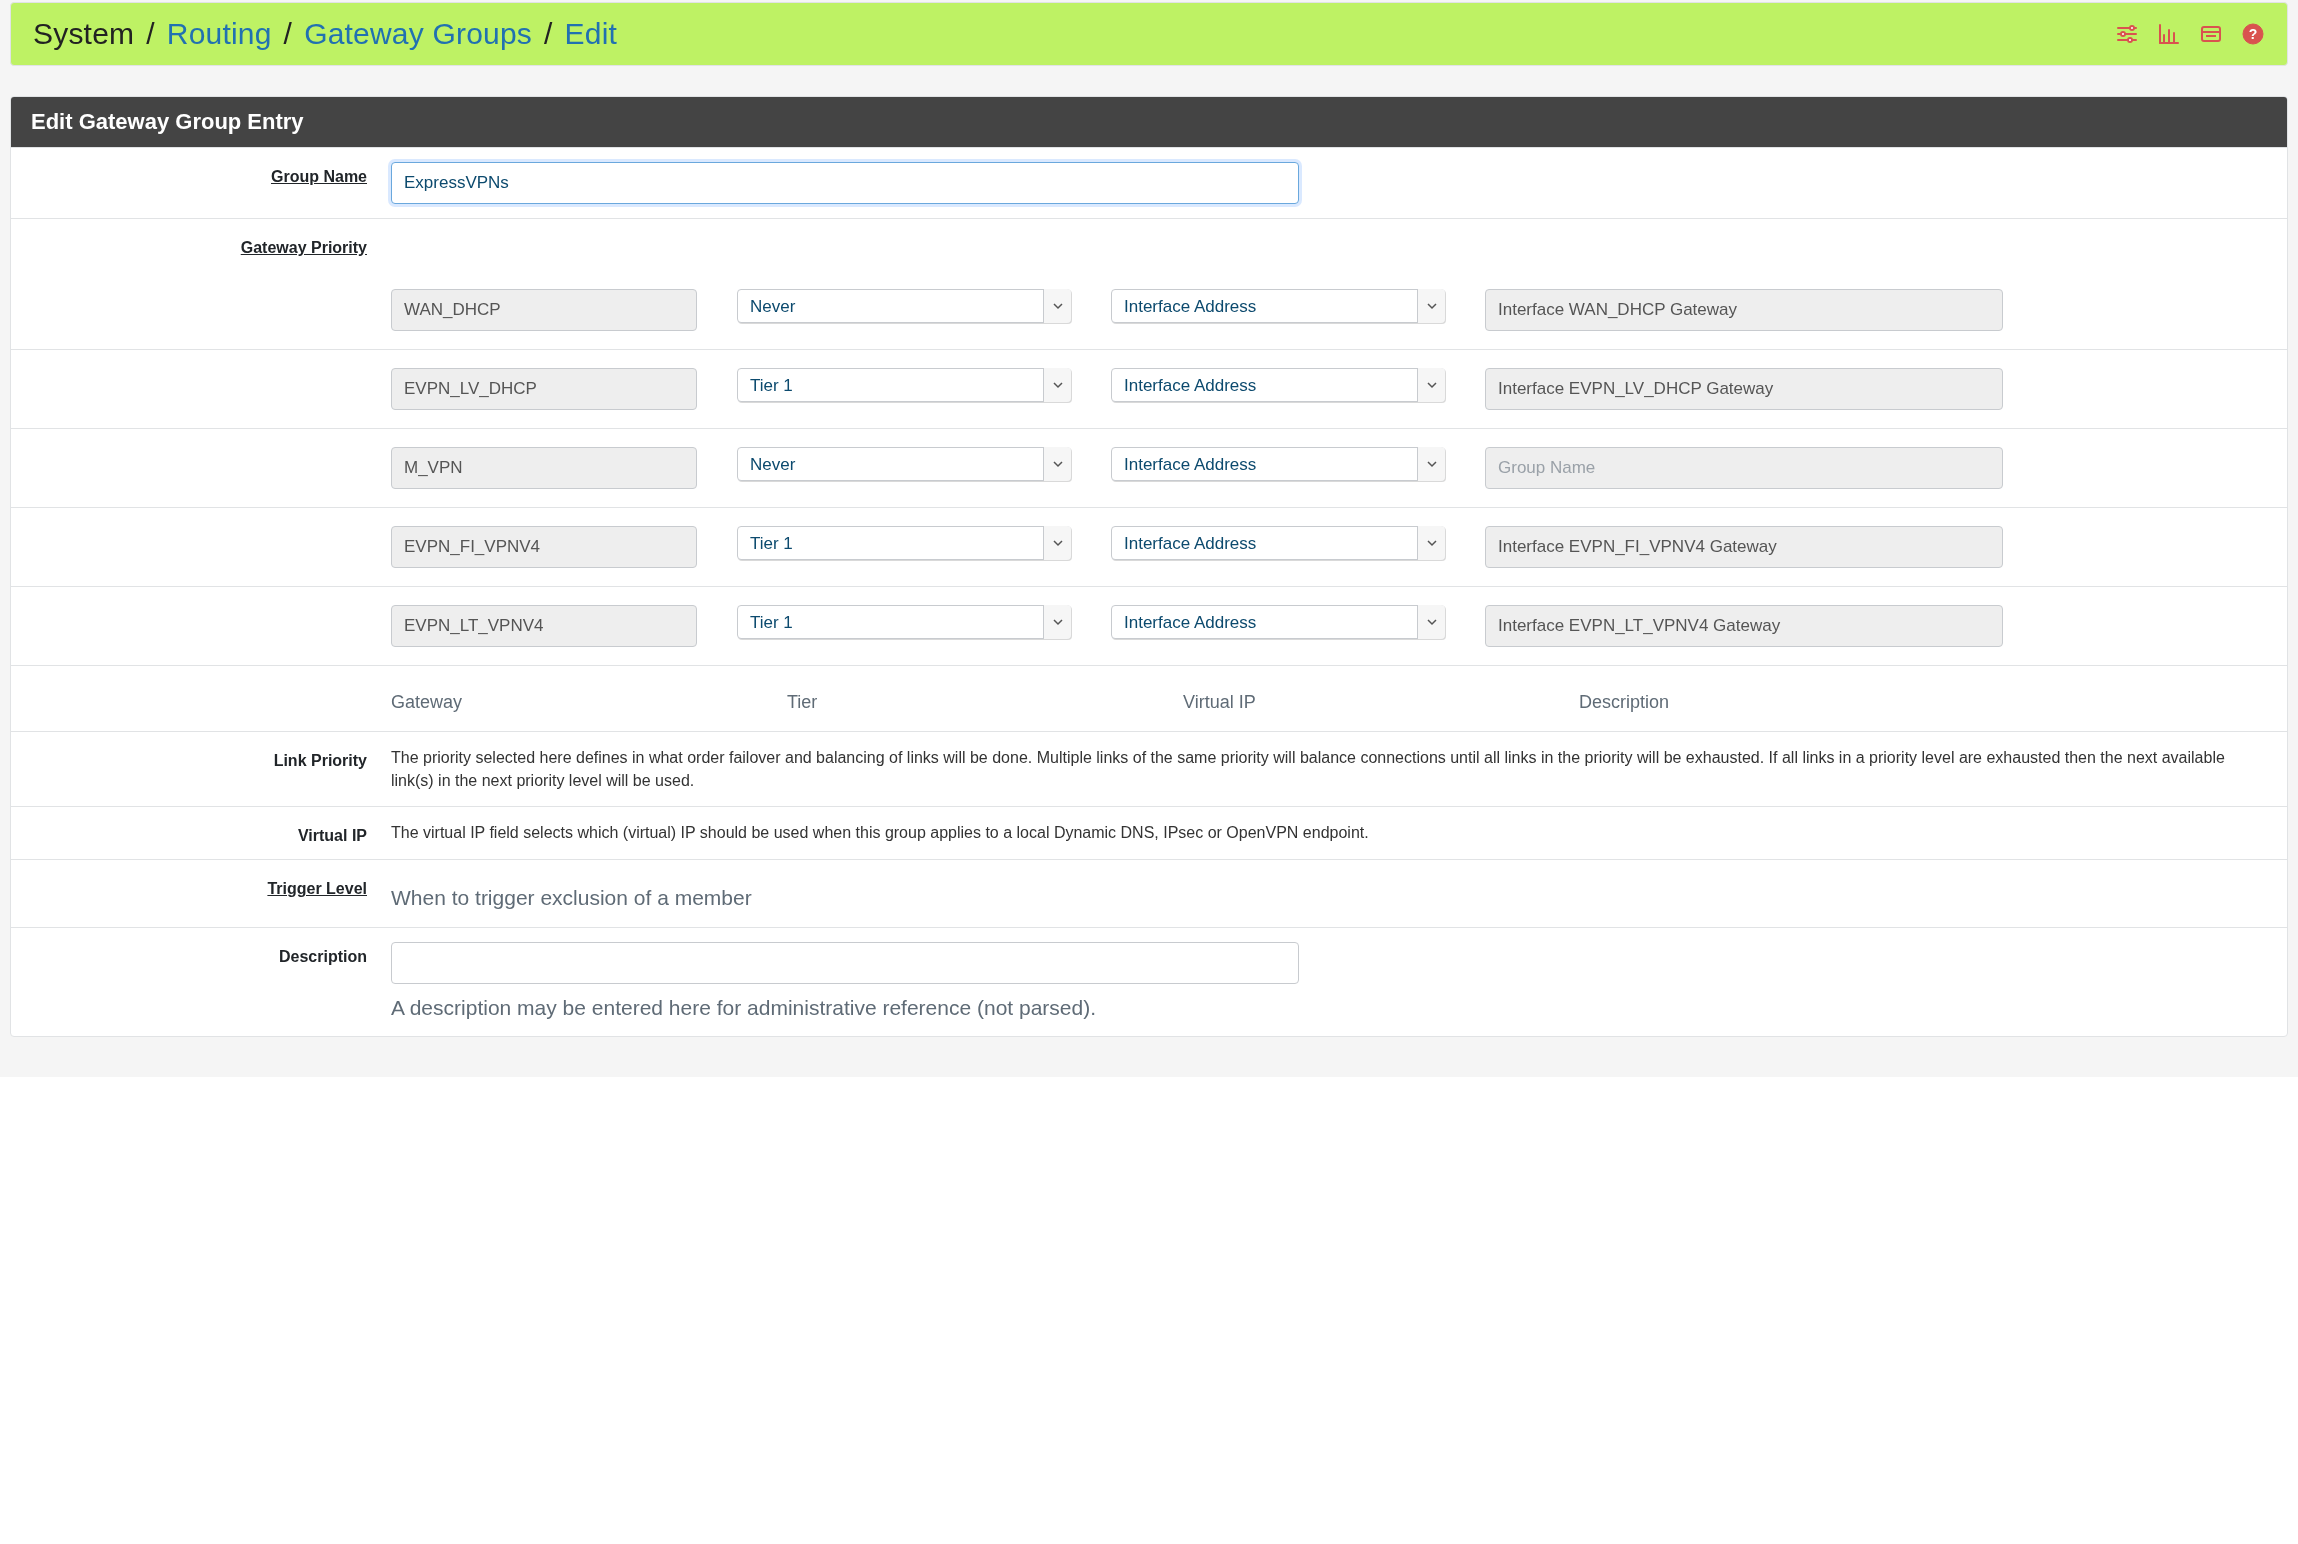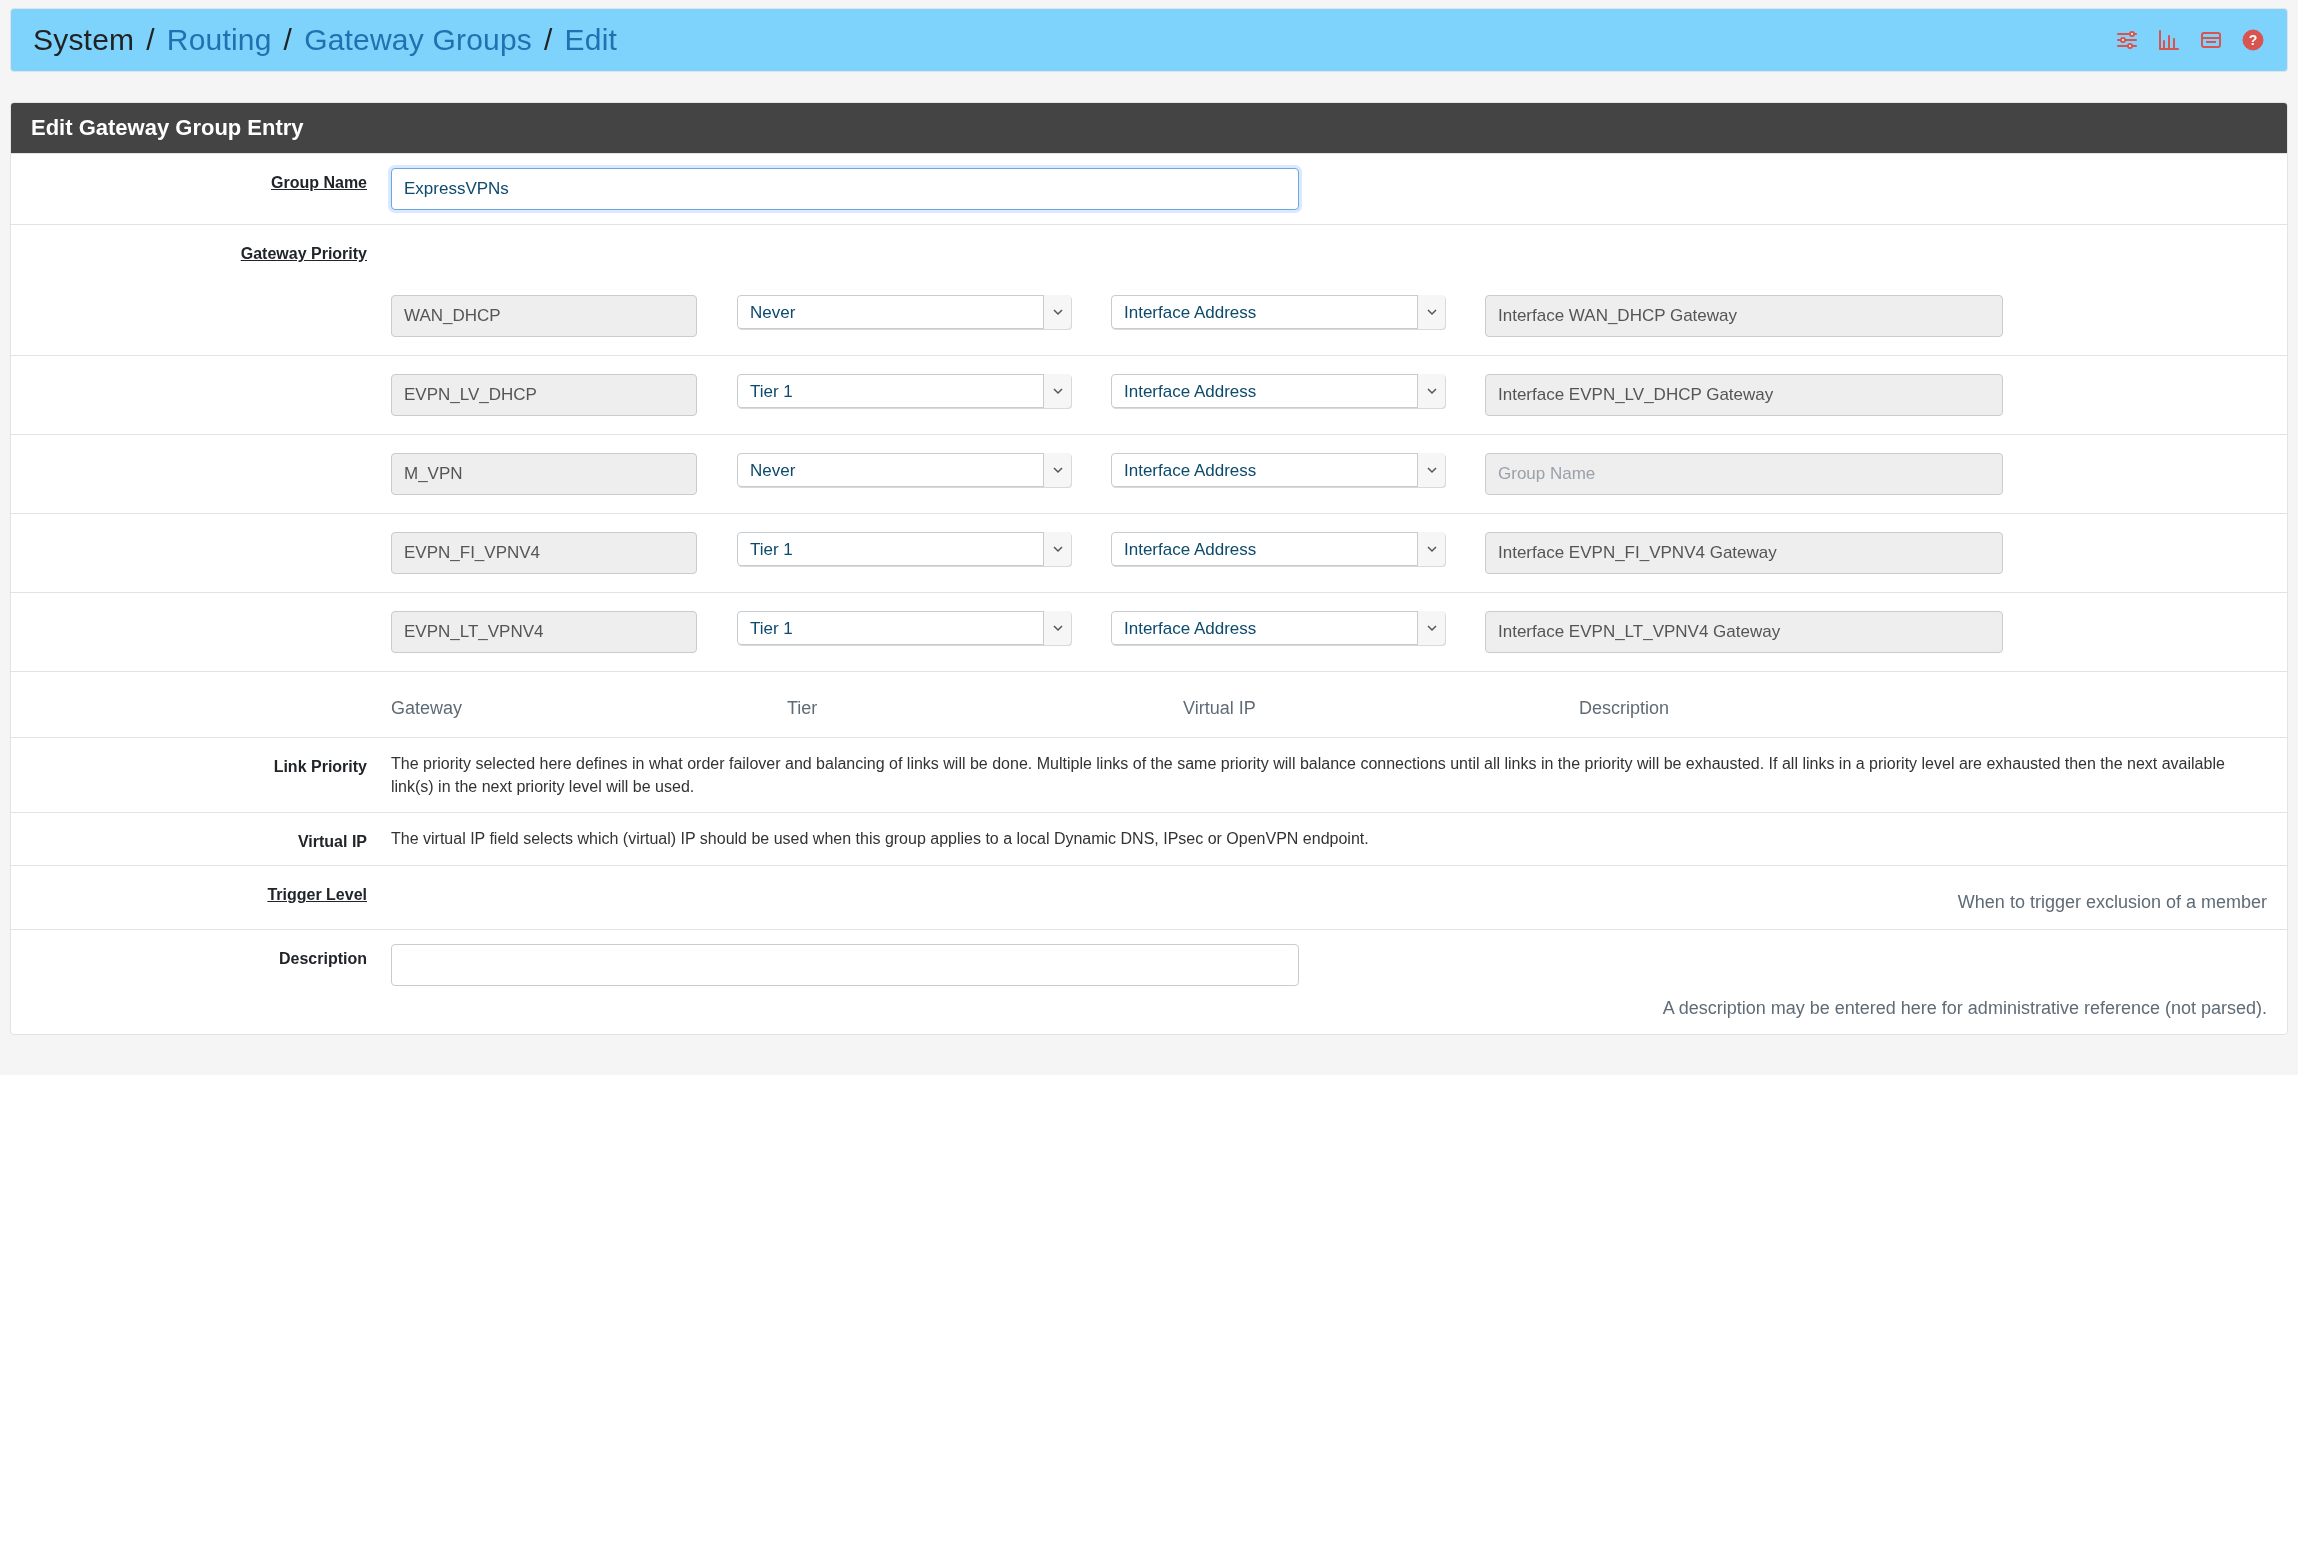--- a/index.html
+++ b/index.html
@@ -24,25 +24,25 @@
   }
   .page{
     padding:0 10px 40px 10px;
   }
 
   
   .page-header{
     display:flex;
     align-items:center;
     justify-content:space-between;
-    background:#7dd3fc;
+    background:#bef264;
     border:1px solid var(--panel-border);
     border-radius:4px;
     padding:14px 22px;
-    margin:8px 0 30px 0;
+    margin:2px 0 30px 0;
   }
   .crumbs{
     font-size:30px;
     font-weight:400;
     letter-spacing:.2px;
     display:flex;
     gap:6px;
     align-items:center;
     flex-wrap:wrap;
   }
@@ -153,24 +153,23 @@
   }
   .header-labels span:nth-child(1){width:334px;}
   .header-labels span:nth-child(2){width:334px;}
   .header-labels span:nth-child(3){width:334px;}
   .header-labels span:nth-child(4){width:518px;}
 
   .gw-rows .row{padding-top:10px;padding-bottom:10px;}
 
   .help{
     color:var(--muted);
-    font-size:18px;
+    font-size:21px;
     margin-top:10px;
     line-height:1.35;
-    text-align:right;
   }
   .body-text{
     font-size:16px;
     color:#333;
     line-height:1.45;
   }
 
   
   .actions{padding:24px 0 0 400px;}
   .btn-save{

